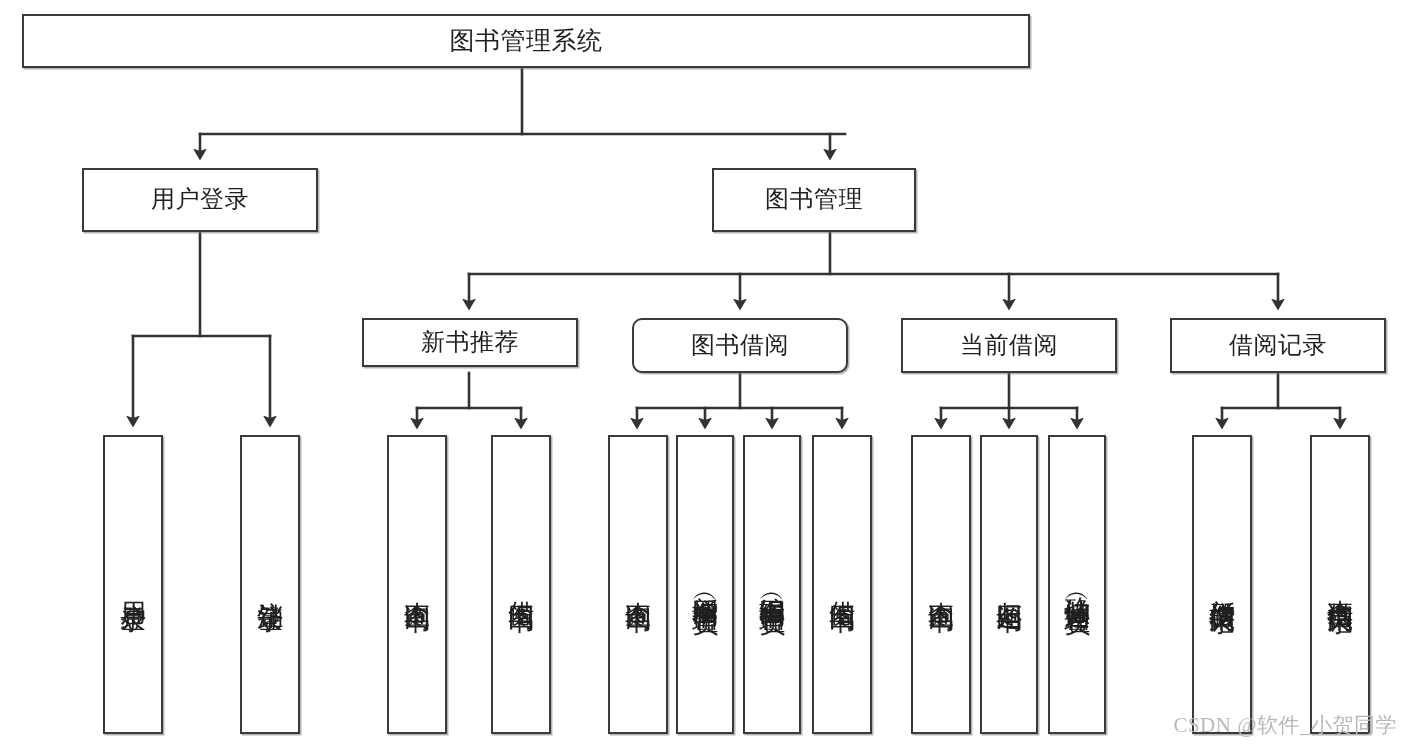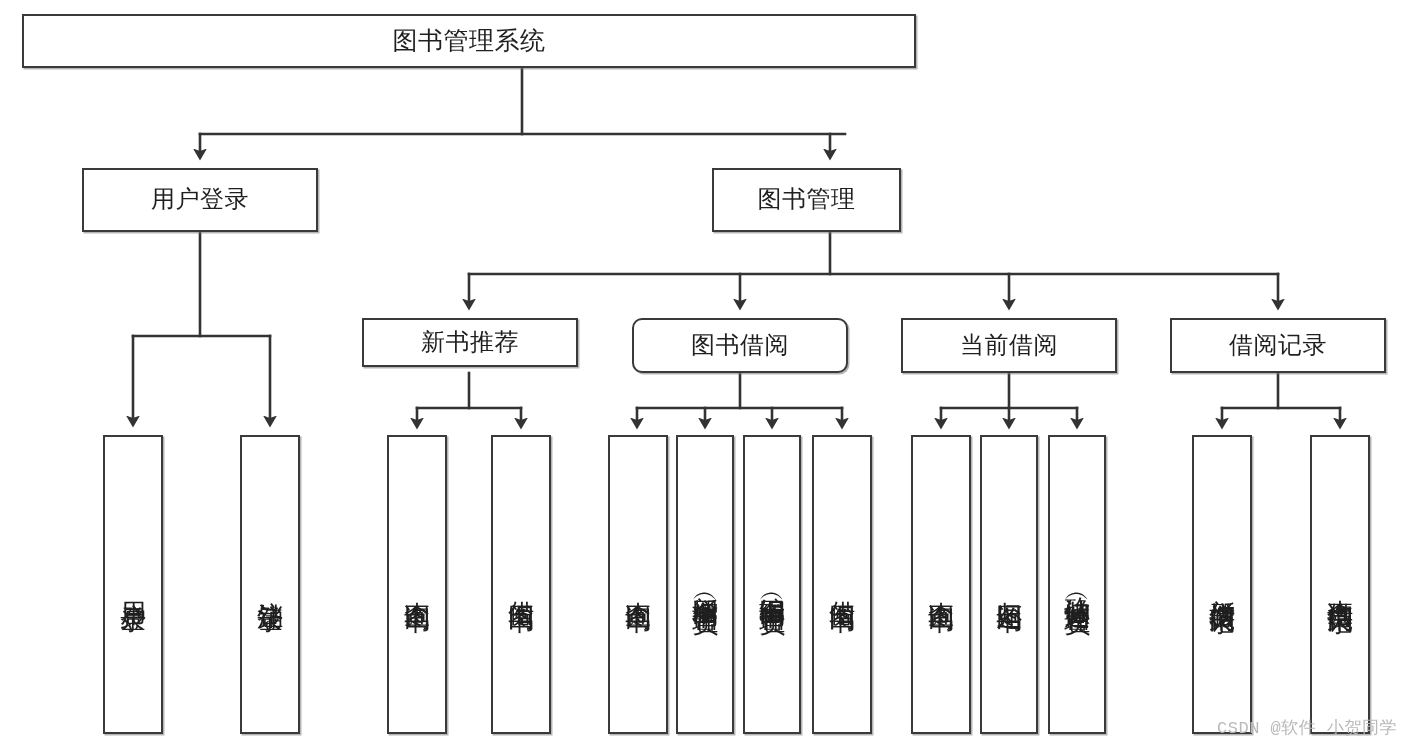--- a/index.html
+++ b/index.html
@@ -58,25 +58,25 @@
     font-size: 26px;
     line-height: 1.05;
     letter-spacing: 2px;
     white-space: nowrap;
     max-height: 100%;
   }
   #watermark {
     position: absolute;
     right: 8px;
     bottom: 8px;
-    font-size: 17px;
+    font-size: 21px;
     color: #b9b9b9;
     letter-spacing: 0.5px;
     white-space: nowrap;
-    font-family: Liberation Mono, monospace;
+    font-family: Liberation Serif, serif;
   }
 </style>
 </head>
 <body>
 
 <div id="canvas">
 
   <svg id="wires" viewBox="0 0 1405 747" width="1405" height="747">
     <defs>
       <marker id="arrow" markerWidth="12" markerHeight="14" refX="1.5" refY="7" orient="auto" markerUnits="userSpaceOnUse">
@@ -120,28 +120,28 @@
       <path d="M1009,408 L1009,419" marker-end="url(#arrow)"></path>
       <path d="M1077,408 L1077,419" marker-end="url(#arrow)"></path>
 
       <path d="M1278,373 L1278,408"></path>
       <path d="M1222,408 L1340,408"></path>
       <path d="M1222,408 L1222,419" marker-end="url(#arrow)"></path>
       <path d="M1340,408 L1340,419" marker-end="url(#arrow)"></path>
     </g>
   </svg>
 
-  <div class="node h-node root" style="left:22px; top:14px; width:894px; height:54px;">
+  <div class="node h-node root" style="left:22px; top:14px; width:1008px; height:54px;">
     <span class="lbl">图书管理系统</span>
   </div>
 
   <div class="node h-node" style="left:82px; top:168px; width:236px; height:64px;">
     <span class="lbl">用户登录</span>
   </div>
-  <div class="node h-node" style="left:712px; top:168px; width:189px; height:64px;">
+  <div class="node h-node" style="left:712px; top:168px; width:204px; height:64px;">
     <span class="lbl">图书管理</span>
   </div>
 
   <div class="node h-node" style="left:362px; top:318px; width:216px; height:49px;">
     <span class="lbl">新书推荐</span>
   </div>
   <div class="node h-node" style="left:632px; top:318px; width:216px; height:55px;border-radius:10px;">
     <span class="lbl">图书借阅</span>
   </div>
   <div class="node h-node" style="left:901px; top:318px; width:216px; height:55px;">

